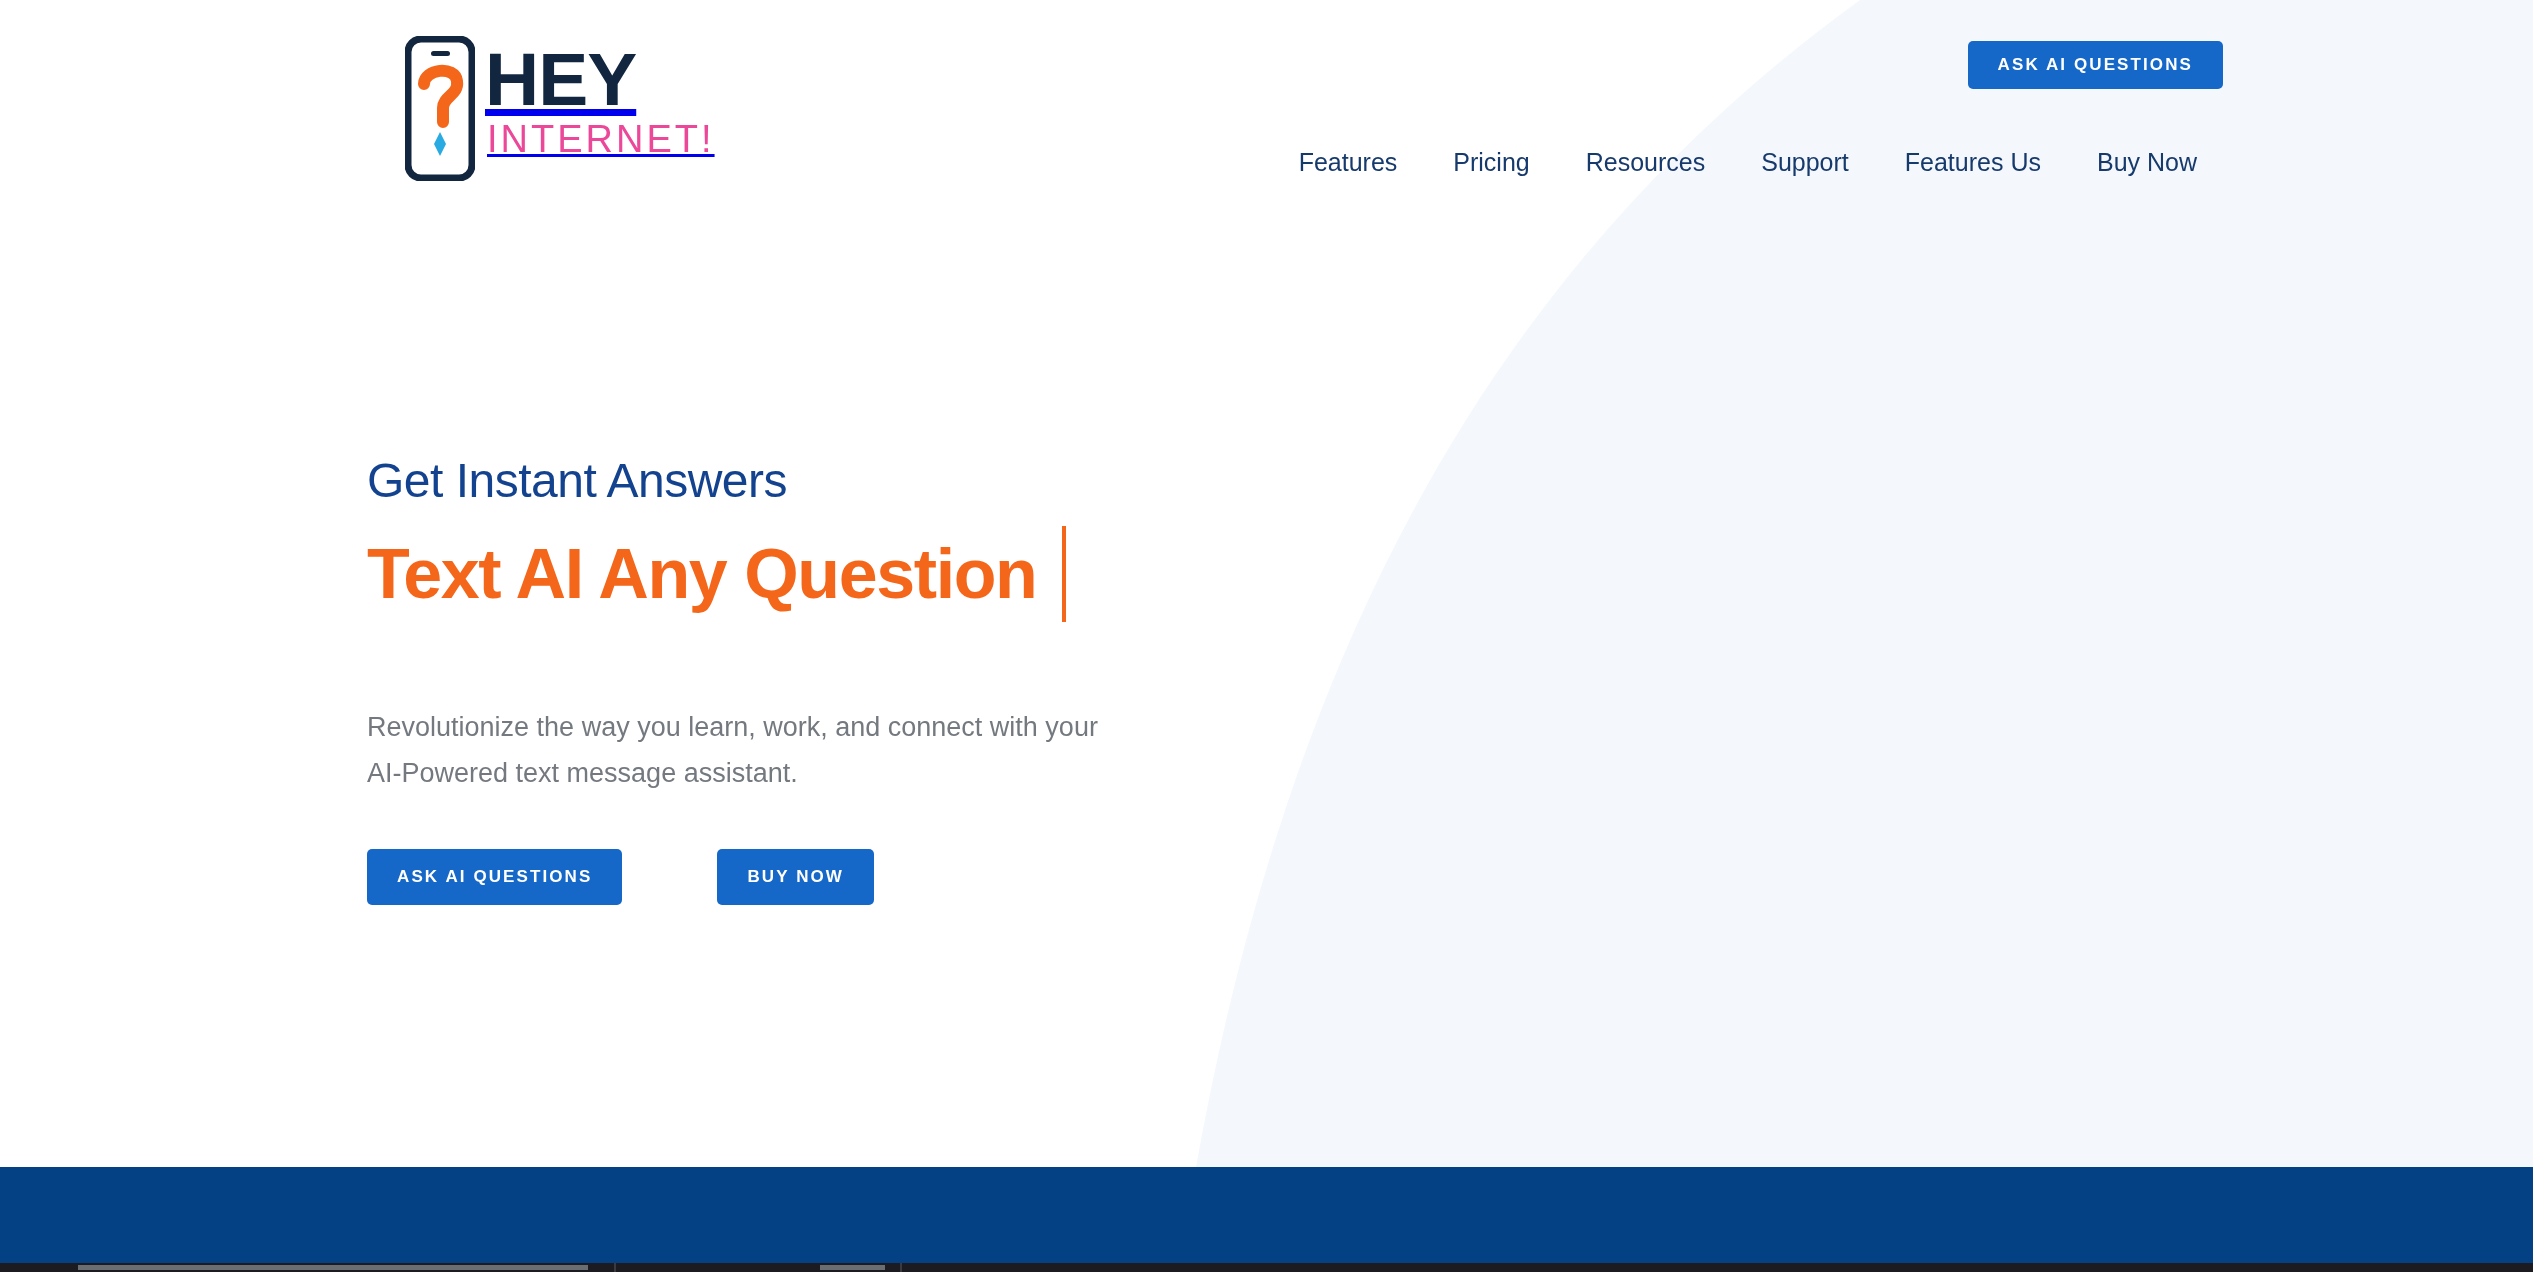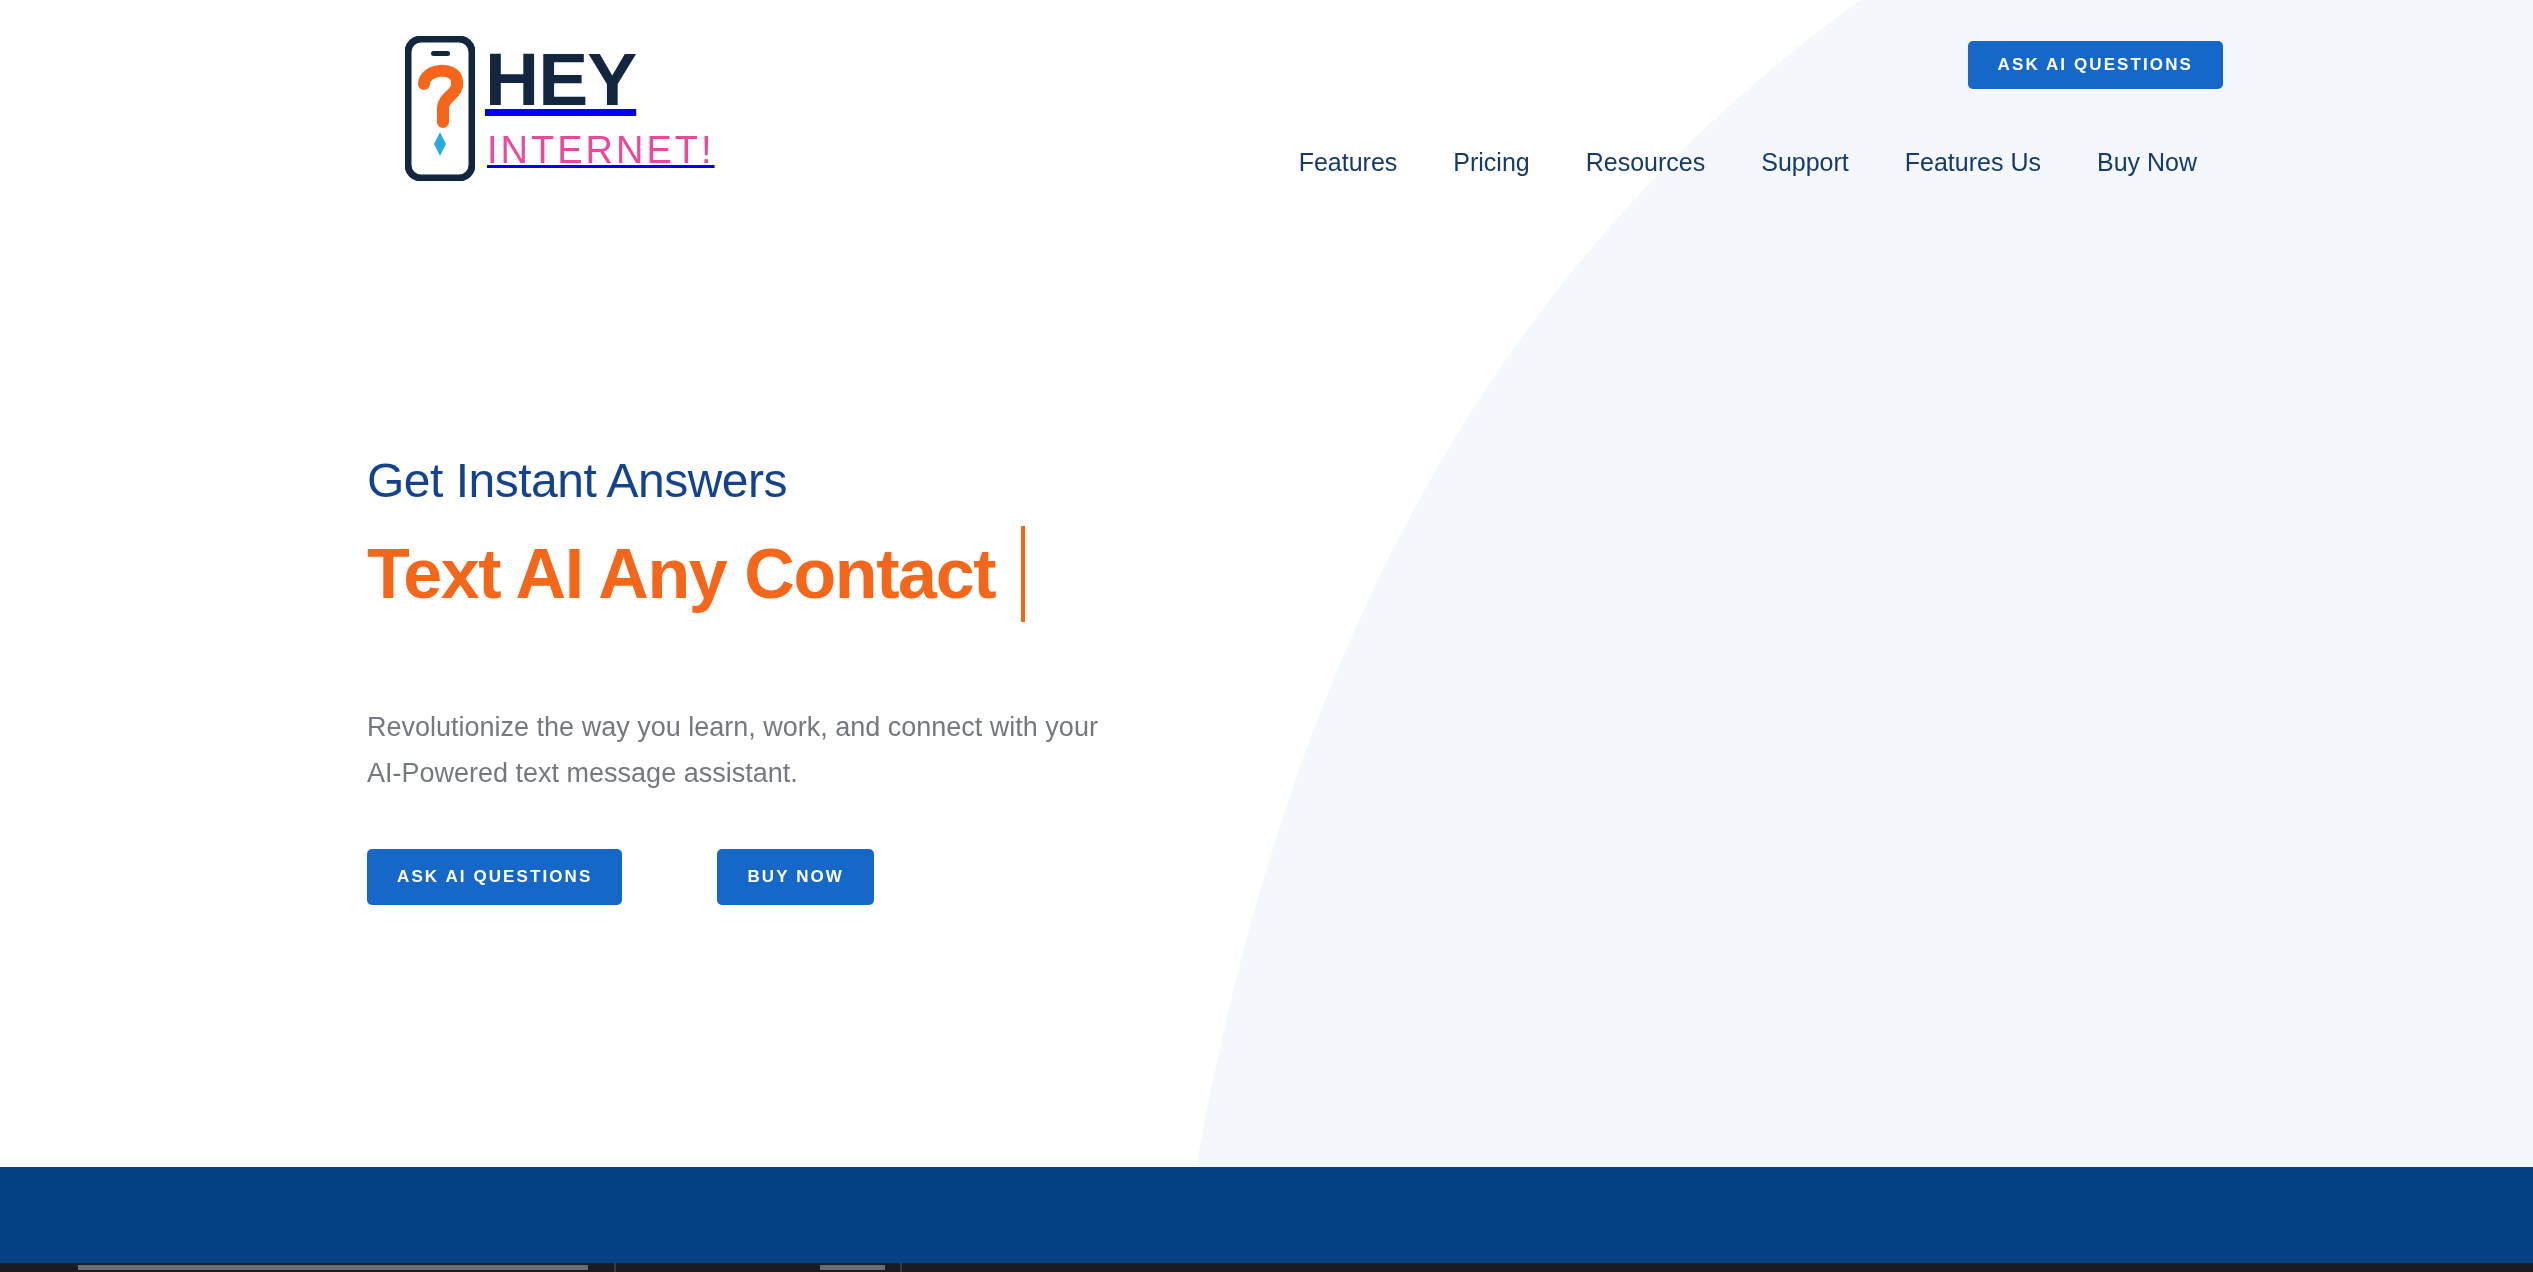--- a/index.html
+++ b/index.html
@@ -23,21 +23,21 @@
   .site-header {
     position:absolute; top:0; left:0; width:2533px; height:200px; z-index:5;
   }
   .logo-block {
     position:absolute; left:405px; top:36px;
     display:flex; align-items:flex-start; gap:0px;
   }
   .phone-icon { width:70px; height:145px; flex:0 0 auto; }
   .logo-words {
     display:flex; flex-direction:column;
-    margin-left:10px; padding-top:12px;gap:11px;
+    margin-left:10px; padding-top:12px;
   }
   .logo-hey {
     font-size:75px; font-weight:bold; line-height:0.84;
     color:#12263f; letter-spacing:-1px;
     font-family:"Liberation Sans", sans-serif;
   }
   .logo-internet {
     font-size:38px; font-weight:normal; line-height:1.2;
     color:#ec4899; letter-spacing:3.0px;
     margin-top:6px; padding-left:2px;
@@ -148,21 +148,21 @@
       <a class="nav-item" href="#">Buy Now</a>
     </nav>
   </header>
 
   <section class="hero">
     <div class="hero-inner">
 
       <h1 class="hero-line1">Get Instant Answers</h1>
 
       <div class="hero-line2-wrap">
-        <span class="hero-line2">Text AI Any Contact</span>
+        <span class="hero-line2">Text AI Any Question</span>
         <span class="type-caret"></span>
       </div>
 
       <p class="hero-sub">Revolutionize the way you learn, work, and connect with your AI-Powered text message assistant.</p>
 
       <div class="hero-actions">
         <button class="btn-primary">ASK AI QUESTIONS</button>
         <button class="btn-primary">BUY NOW</button>
       </div>
     </div>

